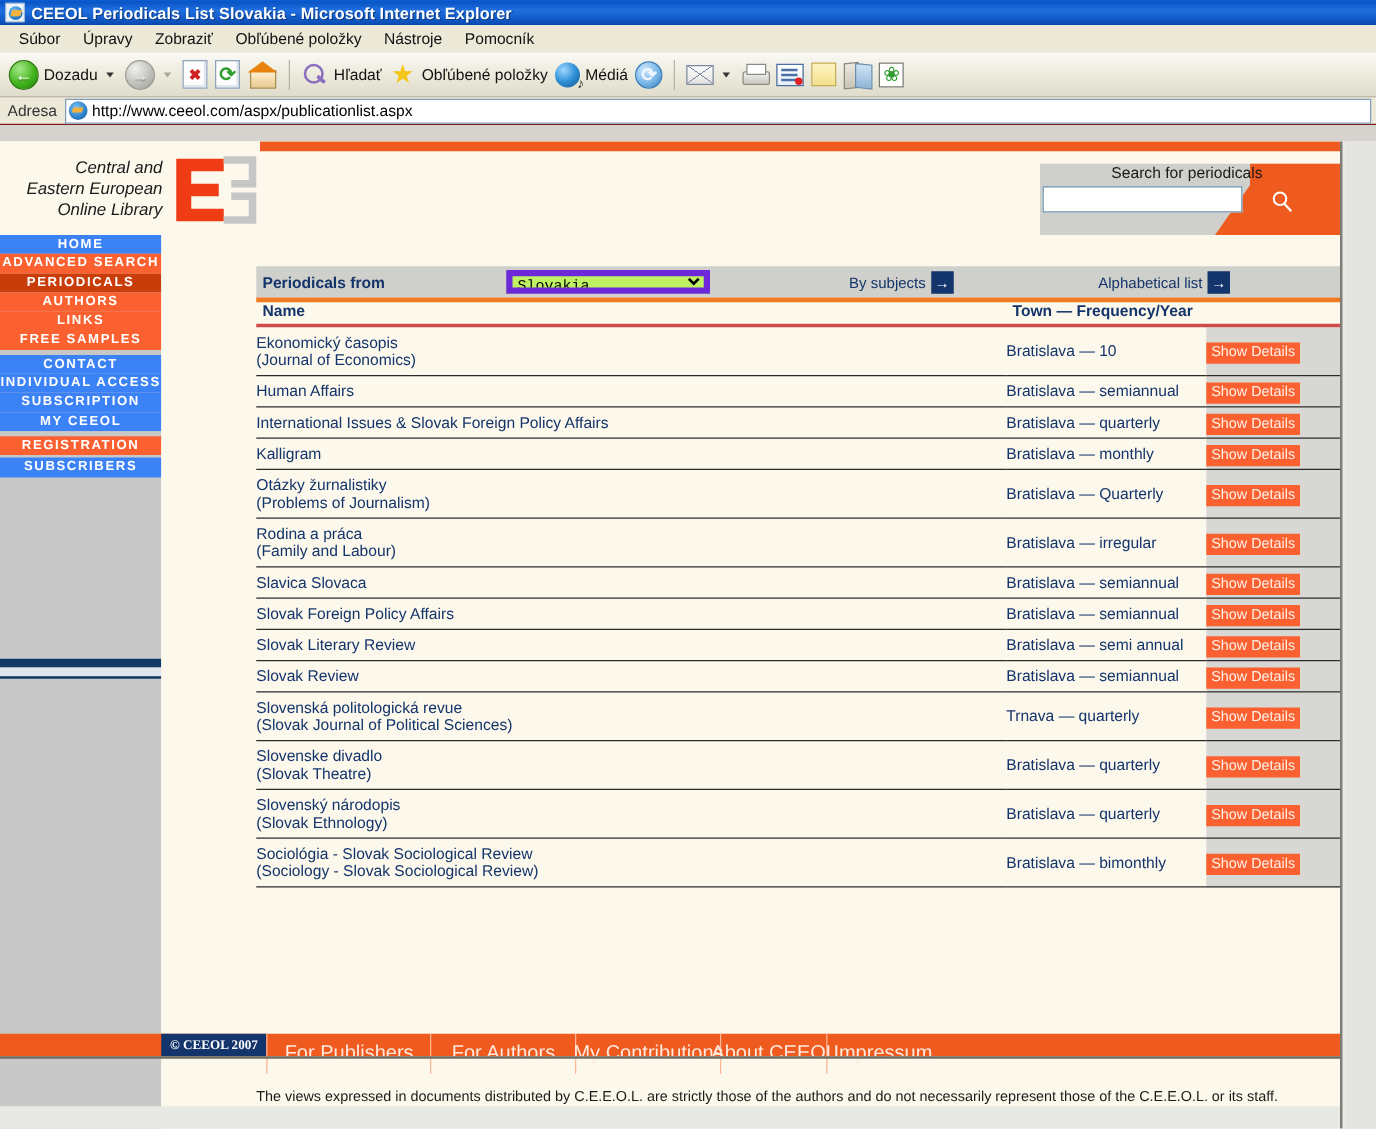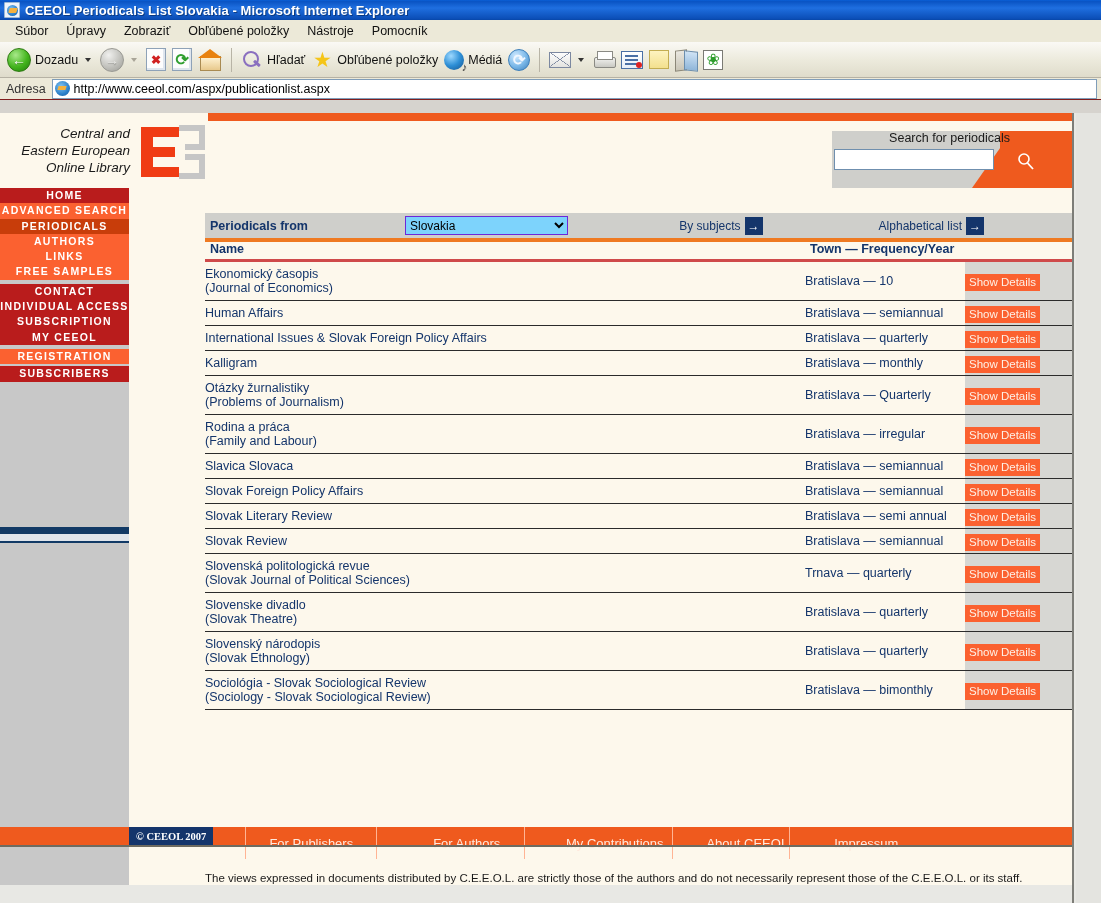--- a/index.html
+++ b/index.html
@@ -243,21 +243,21 @@
     position:absolute; left:0; top:75px; width:129px; bottom:0;
     background:#c8c8c8;
   }
   .nav-item {
     height:15.3px; line-height:15.3px;
     color:#ffffff; font-size:10.5px; font-weight:bold;
     letter-spacing:1.3px; text-align:center;
     white-space:nowrap; cursor:pointer;
     font-family:"Liberation Sans", sans-serif;
   }
-  .nav-grey { background:#b91c1c; }
+  .nav-grey { background:#3b82f6; }
   .nav-orange { background:#fb6130; }
   .nav-active { background:#c83d0a; }
   .nav-gap { height:4px; background:#c8c8c8; }
   .nav-gap-sm { height:2px; background:#c8c8c8; }
   .side-navy {
     position:absolute; left:0; top:414px; width:129px; height:7px; background:#123a66;
   }
   .side-navy2 {
     position:absolute; left:0; top:428px; width:129px; height:2px; background:#123a66;
   }
@@ -274,22 +274,22 @@
     position:absolute; left:76px; right:0; top:25px; height:25px;
     background:#cfcfcb;
     display:flex; align-items:center;
   }
   .filterbar-label {
     font-size:12.5px; font-weight:bold; color:#14356b;
     margin-left:5px; width:195px;
   }
   .country-select {
     width:163px; height:19px;
-    font-family:Liberation Sans, sans-serif; font-size:12px;
-    border:1px solid #6d28d9; background:#7dd3fc;
+    font-family:Liberation Mono, monospace; font-size:12px;
+    border:5px solid #6d28d9; background:#bef264;
   }
   .link-arrow {
     display:flex; align-items:center; gap:4px;
     font-size:12px; color:#14356b; cursor:pointer; white-space:nowrap;
   }
   .arrow-box {
     width:18px;height:18px;background:#14356b;color:#fff;
     display:flex;align-items:center;justify-content:center;
     font-size:12px; line-height:1;
   }
@@ -345,25 +345,24 @@
     background:#ef5a1e; display:flex; align-items:stretch;
   }
   .copy {
     background:#14356b; color:#fff;
     font-size:10.5px; font-weight:bold;
     font-family:"Liberation Serif", serif;
     display:flex; align-items:center; padding:0 7px;
     white-space:nowrap;
   }
   .flink {
-    color:#ffe9dd; font-size:13px;
+    color:#ffe9dd; font-size:16px;
     display:flex; align-items:center; justify-content:center;
     padding:16px 10px; white-space:nowrap; cursor:pointer;
     border-right:1px solid #ffb494;
-    margin-left:32px;
   }
   .flink.first { border-left:1px solid #ffb494; }
   .disclaimer {
     position:absolute; left:205px; right:15px; bottom:18px;
     font-size:11.5px; color:#1a1a1a; line-height:14px;
   }
   .bottom-strip {
     position:absolute; left:0; right:0; bottom:0; height:18px; background:#e8e8e4;
   }
   .page-bottom-line {

